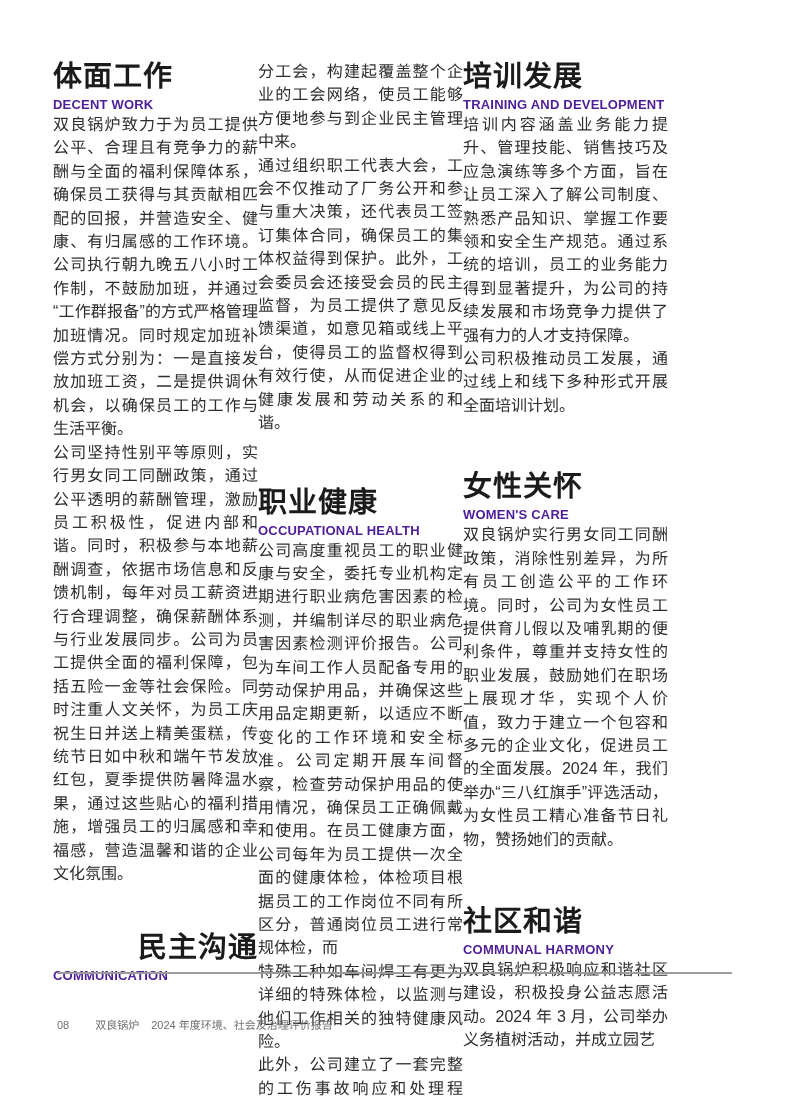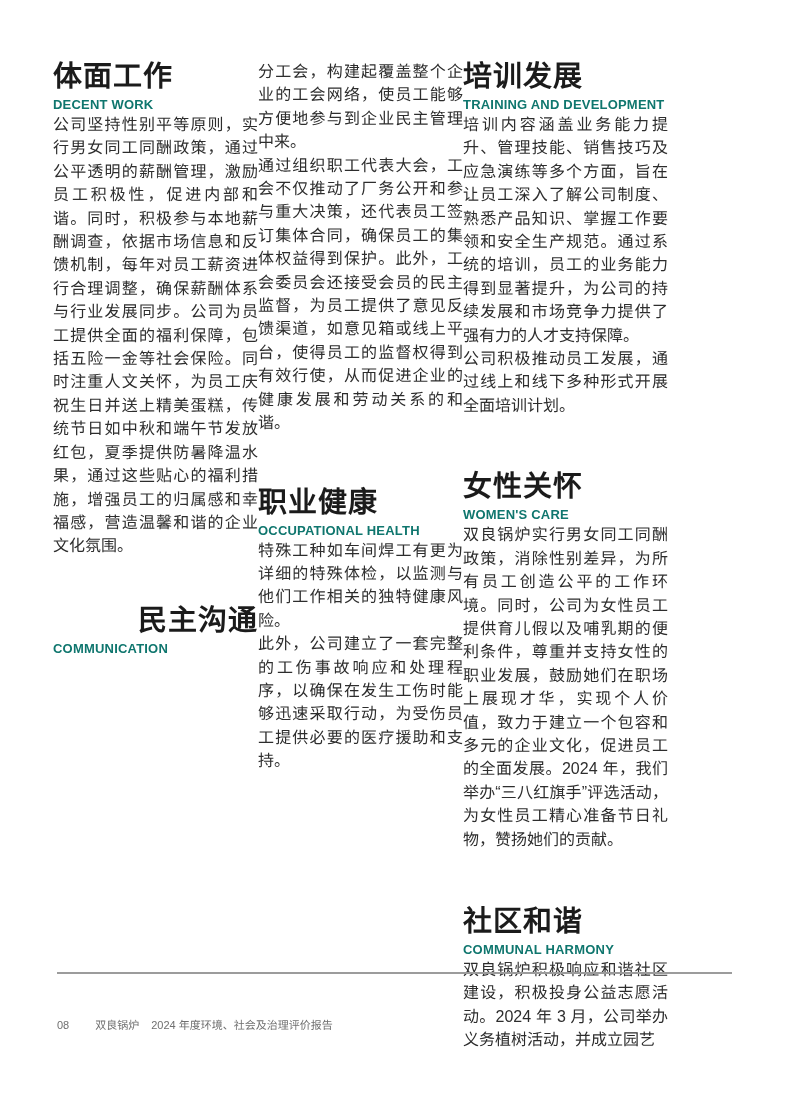--- a/index.html
+++ b/index.html
@@ -30,21 +30,21 @@
     font-size: 29px;
     line-height: 33px;
     font-weight: 800;
     color: #1b1b1b;
     letter-spacing: 1px;
   }
   .section-sub {
     font-size: 13px;
     line-height: 16px;
     font-weight: 700;
-    color: #0f766e;
+    color: #4c1d95;
     letter-spacing: 0.2px;
     margin-top: 4px;
   }
   p.body {
     margin: 0;
     font-size: 16px;
     line-height: 23.4px;
     color: #2d2d2d;
     text-align: justify;
     text-justify: inter-ideograph;
@@ -80,38 +80,40 @@
 </head>
 <body>
 
 <div class="page">
   <div class="columns">
 
     <div class="col">
       <section>
         <div class="section-title">体面工作</div>
         <div class="section-sub">DECENT WORK</div>
+        <p class="body after-head">双良锅炉致力于为员工提供公平、合理且有竞争力的薪酬与全面的福利保障体系，确保员工获得与其贡献相匹配的回报，并营造安全、健康、有归属感的工作环境。公司执行朝九晚五八小时工作制，不鼓励加班，并通过“工作群报备”的方式严格管理加班情况。同时规定加班补偿方式分别为：一是直接发放加班工资，二是提供调休机会，以确保员工的工作与生活平衡。</p>
         <p class="body para-gap">公司坚持性别平等原则，实行男女同工同酬政策，通过公平透明的薪酬管理，激励员工积极性，促进内部和谐。同时，积极参与本地薪酬调查，依据市场信息和反馈机制，每年对员工薪资进行合理调整，确保薪酬体系与行业发展同步。公司为员工提供全面的福利保障，包括五险一金等社会保险。同时注重人文关怀，为员工庆祝生日并送上精美蛋糕，传统节日如中秋和端午节发放红包，夏季提供防暑降温水果，通过这些贴心的福利措施，增强员工的归属感和幸福感，营造温馨和谐的企业文化氛围。</p>
       </section>
 
       <section>
         <div class="section-title head-gap-communication">民主沟通</div>
         <div class="section-sub">COMMUNICATION</div>
       </section>
     </div>
 
     <div class="col">
       <section>
         <p class="body">分工会，构建起覆盖整个企业的工会网络，使员工能够方便地参与到企业民主管理中来。</p>
         <p class="body para-gap">通过组织职工代表大会，工会不仅推动了厂务公开和参与重大决策，还代表员工签订集体合同，确保员工的集体权益得到保护。此外，工会委员会还接受会员的民主监督，为员工提供了意见反馈渠道，如意见箱或线上平台，使得员工的监督权得到有效行使，从而促进企业的健康发展和劳动关系的和谐。</p>
       </section>
 
       <section>
         <div class="section-title head-gap-occupational">职业健康</div>
         <div class="section-sub">OCCUPATIONAL HEALTH</div>
+        <p class="body after-head">公司高度重视员工的职业健康与安全，委托专业机构定期进行职业病危害因素的检测，并编制详尽的职业病危害因素检测评价报告。公司为车间工作人员配备专用的劳动保护用品，并确保这些用品定期更新，以适应不断变化的工作环境和安全标准。公司定期开展车间督察，检查劳动保护用品的使用情况，确保员工正确佩戴和使用。在员工健康方面，公司每年为员工提供一次全面的健康体检，体检项目根据员工的工作岗位不同有所区分，普通岗位员工进行常规体检，而</p>
         <p class="body para-gap">特殊工种如车间焊工有更为详细的特殊体检，以监测与他们工作相关的独特健康风险。</p>
         <p class="body para-gap">此外，公司建立了一套完整的工伤事故响应和处理程序，以确保在发生工伤时能够迅速采取行动，为受伤员工提供必要的医疗援助和支持。</p>
       </section>
     </div>
 
     <div class="col">
       <section>
         <div class="section-title">培训发展</div>
         <div class="section-sub">TRAINING AND DEVELOPMENT</div>
         <p class="body para-gap">培训内容涵盖业务能力提升、管理技能、销售技巧及应急演练等多个方面，旨在让员工深入了解公司制度、熟悉产品知识、掌握工作要领和安全生产规范。通过系统的培训，员工的业务能力得到显著提升，为公司的持续发展和市场竞争力提供了强有力的人才支持保障。</p>

